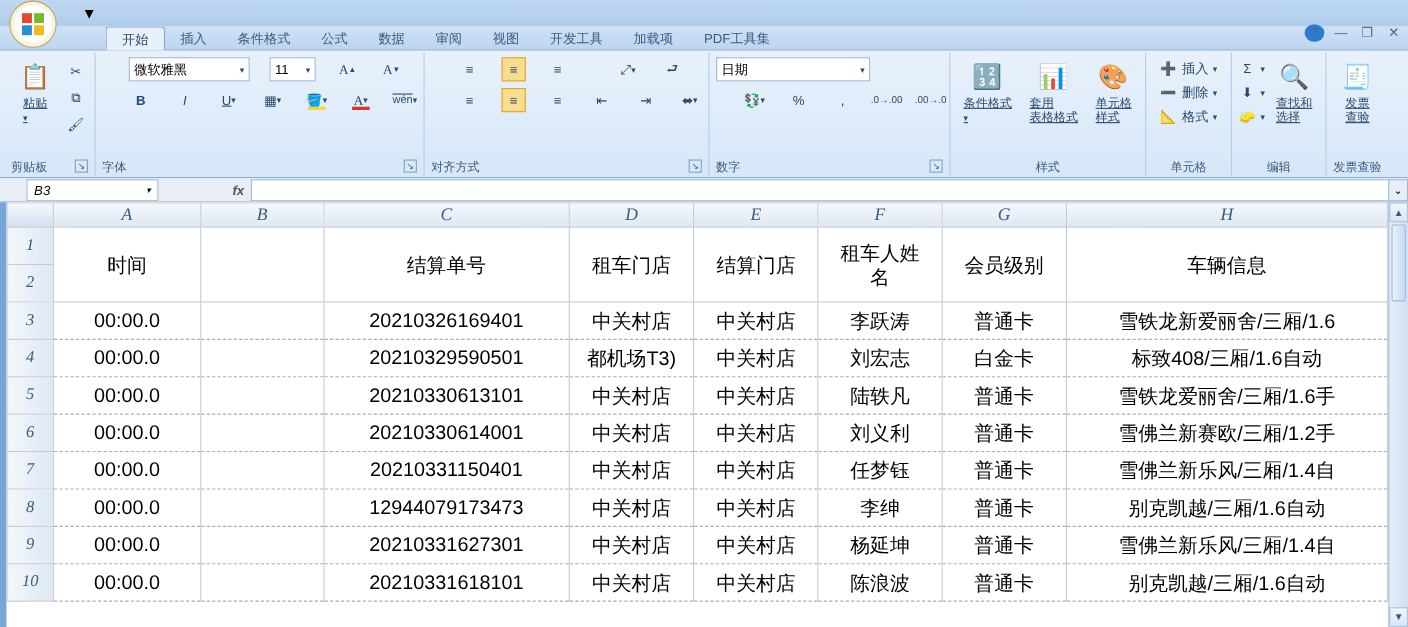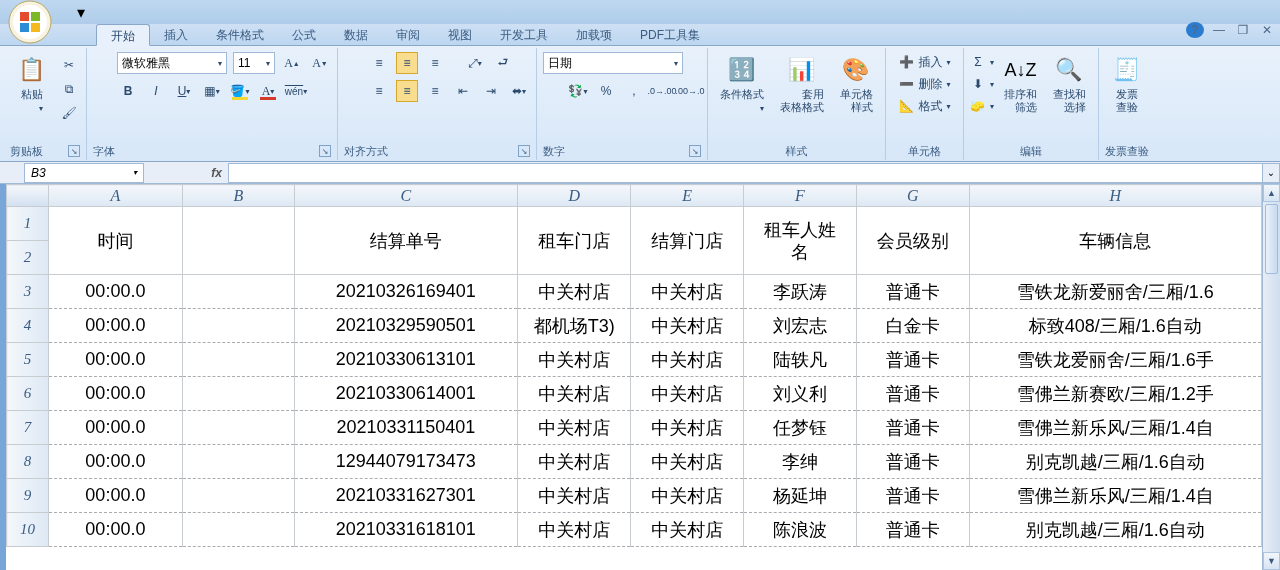--- a/index.html
+++ b/index.html
@@ -22,25 +22,25 @@
 
 
 .ribbon { height:116px; background:linear-gradient(#e8f1fb,#d7e7f8); border-bottom:1px solid #8ba7c7; display:flex; padding:2px 4px 0;}
 .group { border-right:1px solid #b5cde6; padding:2px 6px 0; display:flex; flex-direction:column; align-items:center; height:112px; position:relative;}
 .group-body{flex:1; display:flex; align-items:flex-start; gap:4px;}
 .group-label{font-size:11px; color:#3b5c82; height:18px; display:flex;align-items:center; gap:16px; width:100%; justify-content:center;}
 .group-label .launcher{width:12px;height:12px;border:1px solid #7fa3c8;font-size:8px;display:flex;align-items:center;justify-content:center;color:#3b5c82;margin-left:auto;}
 
 .bigbtn{display:flex;flex-direction:column;align-items:center;justify-content:center;gap:2px;padding:4px 6px;}
 .bigbtn .ico{width:32px;height:32px;display:flex;align-items:center;justify-content:center;font-size:22px;}
-.bigbtn .lbl{font-size:11px;color:#2b4a6e;text-align:right;line-height:13px;}
+.bigbtn .lbl{font-size:11px;color:#2b4a6e;text-align:left;line-height:13px;text-decoration:underline;}
 .dd{font-size:8px;color:#2b4a6e;}
 
 .col{display:flex;flex-direction:column;gap:2px;}
-.row{display:flex;gap:6px;align-items:center;padding-left:24px;}
+.row{display:flex;gap:18px;align-items:center;padding-left:24px;}
 .smbtn{width:22px;height:22px;border:1px solid transparent;display:flex;align-items:center;justify-content:center;font-size:12px;color:#2b4a6e;}
 .sel{height:22px;border:1px solid #9fb9d6;background:#fff;font-size:12px;display:flex;align-items:center;padding:0 4px;}
 .sel.font{width:110px;} .sel.size{width:42px;} .sel.fmt{width:140px;}
 .sel .dd2{margin-left:auto;font-size:8px;color:#2b4a6e;}
 
 .menuitem{display:flex;align-items:center;gap:4px;font-size:12px;color:#2b4a6e;height:20px;}
 .menuitem .mi-ico{width:16px;height:16px;display:flex;align-items:center;justify-content:center;font-size:12px;}
 
 
 .fxbar{height:22px;background:#e7eef7;border-bottom:1px solid #9fb9d6;display:flex;align-items:center;}
@@ -268,25 +268,20 @@
           </div>
         <div class="menuitem">
             <span class="mi-ico">⬇</span>
             <span class="dd">▾</span>
           </div>
         <div class="menuitem">
             <span class="mi-ico">🧽</span>
             <span class="dd">▾</span>
           </div>
       </div>
-      <div class="bigbtn">
-          <div class="ico" style="font-size:18px">A↓Z</div>
-          <div class="lbl" style="white-space:pre">排序和
-筛选</div>
-        </div>
       <div class="bigbtn">
           <div class="ico">🔍</div>
           <div class="lbl" style="white-space:pre">查找和
 选择</div>
         </div>
     </div>
     <div class="group-label">
         <span>编辑</span>
       </div>
   </div>

